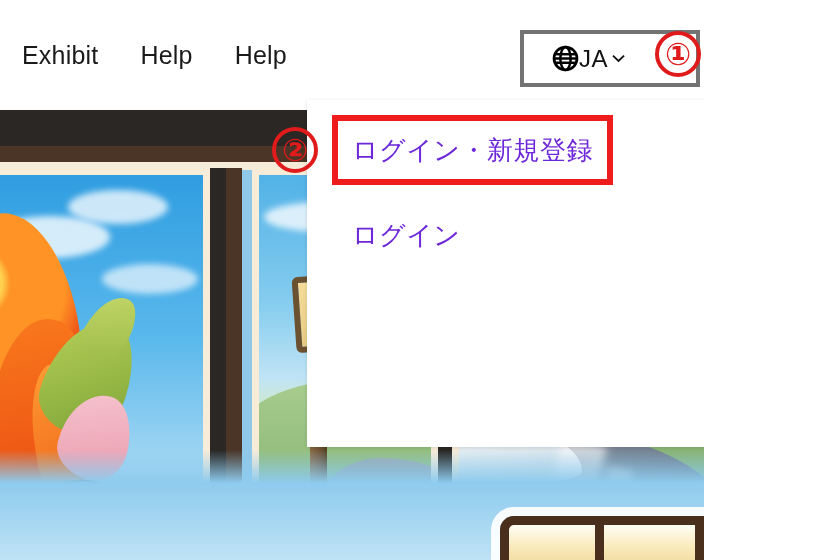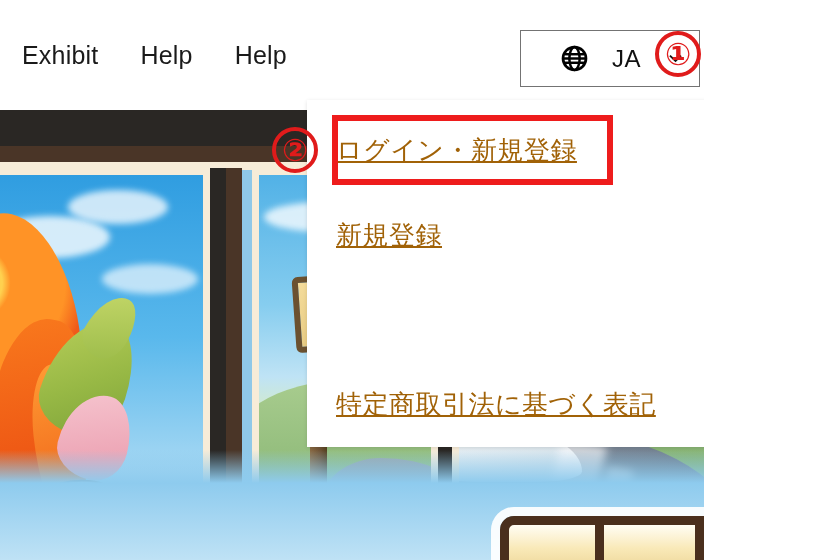--- a/index.html
+++ b/index.html
@@ -344,26 +344,26 @@
     color: #1a1a1a;
     letter-spacing: .2px;
     cursor: pointer;
     white-space: nowrap;
   }
 
   .lang-box {
     position: absolute;
     left: 520px; top: 30px;
     width: 180px; height: 57px;
-    border: 1px solid #737373;
+    border: 4px solid #737373;
     background: #fff;
     display: flex;
     align-items: center;
-    gap: 24px;
-    padding-left: 40px;
+    gap: 0;
+    padding-left: 28px;
     cursor: pointer;
   }
   .globe {
     width: 27px; height: 27px;
     flex: 0 0 27px;
   }
   .lang-code {
     font-size: 24px;
     color: #111;
     letter-spacing: .5px;
@@ -390,27 +390,26 @@
   .dropdown {
     position: absolute;
     left: 307px; top: 100px;
     width: 483px; height: 347px;
     background: #ffffff;
     z-index: 25;
     box-shadow: 0 1px 4px rgba(0,0,0,.12);
   }
   .menu-item {
     position: absolute;
-    left: 29px;
+    left: 45px;
     font-size: 26px;
-    color: #a16207;
+    color: #6d28d9;
     white-space: nowrap;
     cursor: pointer;
     letter-spacing: .5px;
-    text-decoration: underline;
   }
   .mi-0 { top: 33px; }
   .mi-1 { top: 118px; }
   .mi-2 { top: 202px; }
   .mi-3 { top: 287px; }
 
   
   .anno-box-door {
     position: absolute;
     left: 713px; top: 10px;
@@ -544,22 +543,21 @@
         <path d="M10 8 L10 46" stroke="#0d0d0d" stroke-width="2"></path>
         <rect x="35.5" y="3.5" width="4" height="45" fill="#0d0d0d"></rect>
         <rect x="9" y="2" width="26" height="4" fill="#0d0d0d"></rect>
         <circle cx="30" cy="28" r="2.3" fill="#ffffff"></circle>
       </svg>
     </div>
   </div>
 
   <div class="dropdown">
     <div class="menu-item mi-0">ログイン・新規登録</div>
-    <div class="menu-item mi-1">新規登録</div>
-    <div class="menu-item mi-3">特定商取引法に基づく表記</div>
+    <div class="menu-item mi-1">ログイン</div>
   </div>
 
   <div class="anno-box-door"></div>
   <div class="anno-box-login"></div>
   <div class="anno-num anno-1">①</div>
   <div class="anno-num anno-2">②</div>
 
 </div>
 
 </body></html>

